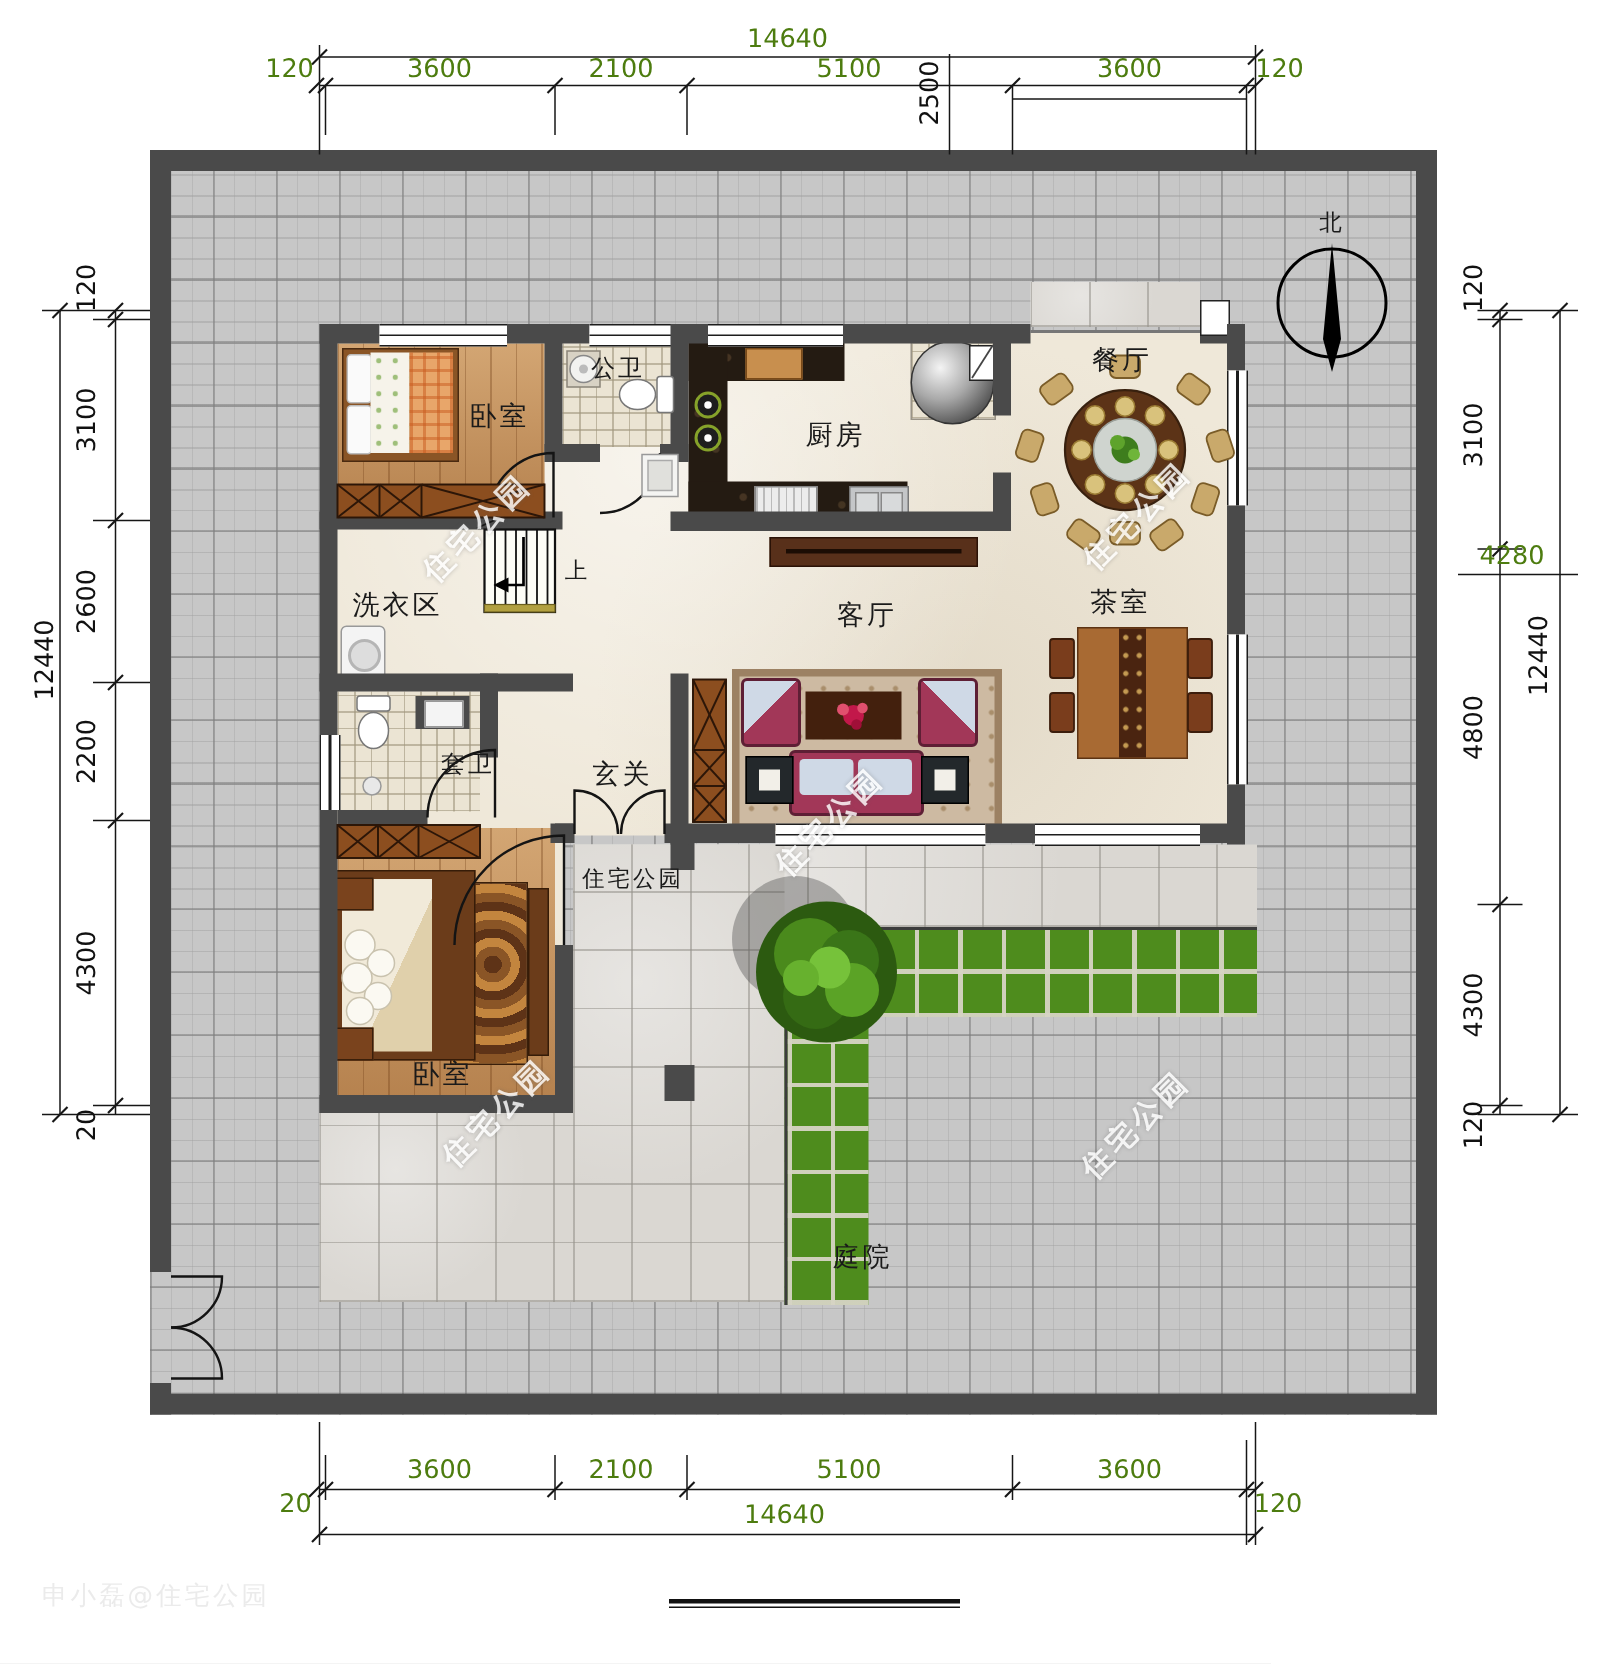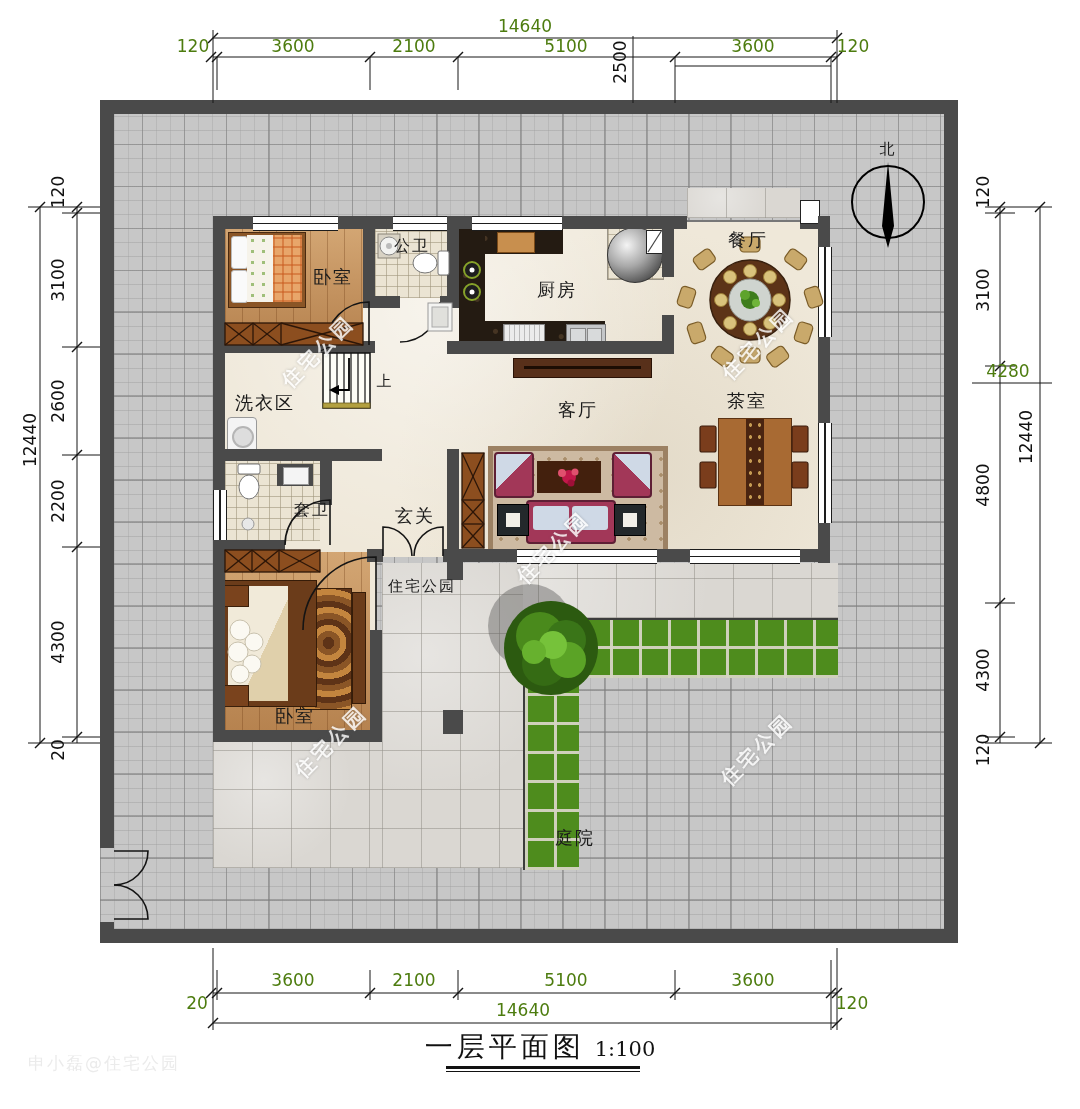--- a/index.html
+++ b/index.html
@@ -228,23 +228,20 @@
   <div class="dlv" style="left:1026px;top:437px;">12440</div>
 
   <div class="dl" style="left:293px;top:980px;">3600</div>
   <div class="dl" style="left:414px;top:980px;">2100</div>
   <div class="dl" style="left:566px;top:980px;">5100</div>
   <div class="dl" style="left:753px;top:980px;">3600</div>
   <div class="dl" style="left:197px;top:1003px;">20</div>
   <div class="dl" style="left:852px;top:1003px;">120</div>
   <div class="dl" style="left:523px;top:1010px;">14640</div>
 
-  <div id="title">
-    <span class="t1">一层平面图</span><span class="t2">1:100</span>
-  </div>
   <div class="abs" style="left:446px;top:1066px;width:194px;height:2.5px;background:#111;z-index:7;"></div>
   <div class="abs" style="left:446px;top:1071px;width:194px;height:1px;background:#111;z-index:7;"></div>
 
   <div class="wm" style="left:318px;top:352px;">住宅公园</div>
   <div class="wm" style="left:553px;top:548px;">住宅公园</div>
   <div class="wm" style="left:758px;top:344px;">住宅公园</div>
   <div class="wm" style="left:757px;top:750px;">住宅公园</div>
   <div class="wm" style="left:331px;top:742px;">住宅公园</div>
   <div id="credit">申小磊@住宅公园</div>
 

